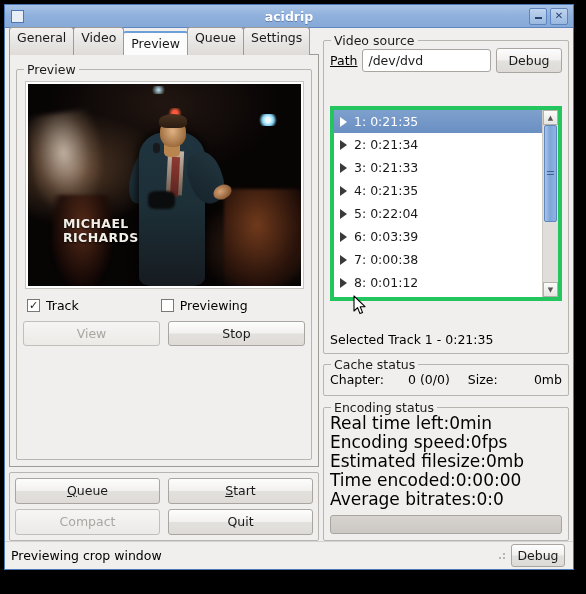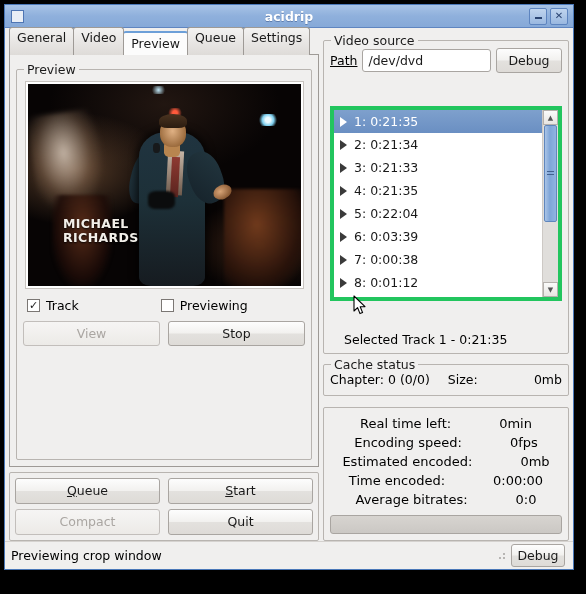--- a/index.html
+++ b/index.html
@@ -478,38 +478,37 @@
   }
   .thumb .grip {
     width: 7px;
     height: 5px;
     background:
       linear-gradient(to bottom, #42618f 0 1px, transparent 1px 3px, #42618f 3px 4px, transparent 4px 5px);
   }
 
   #selected-track {
     font-size: 12.5px;
-    margin: 3px 0 0 14px;
+    margin: 3px 0 0 0;
   }
 
   #cache-frame { margin-top: 10px; }
   #encode-frame { margin-top: 11px; flex: 0 0 auto; }
   .kv {
     display: flex;
-    justify-content: center;
-    font-size: 13px;
+    justify-content: flex-start;
+    font-size: 17px;
     line-height: 19px;
-    gap: 48px;
   }
   .cache-line {
     display: flex;
     font-size: 12.5px;
     line-height: 18px;
   }
-  .cache-line .k { margin-right: 4px; }
+  .cache-line .k { margin-right: 24px; }
   .cache-line .v2 { margin-left: auto; }
   .cache-line .k2 { margin-left: 18px; margin-right: 6px; }
 
   .progressbar {
     height: 19px;
     margin-top: 6px;
     background: linear-gradient(to bottom, #d7d4d0, #cbc8c4);
     border: 1px solid #a9a5a1;
     border-radius: 3px;
     box-sizing: border-box;
@@ -735,30 +734,31 @@
           <div class="frame-title">Cache status</div>
           <div class="cache-line">
             <span class="k">Chapter:</span>
             <span>0 (0/0)</span>
             <span class="k2">Size:</span>
             <span class="v2">0mb</span>
           </div>
         </div>
 
         <div class="frame" id="encode-frame">
+          <div class="frame-title">Encoding status</div>
           <div class="kv">
             <span>Real time left:</span>
             <span>0min</span>
           </div>
           <div class="kv">
             <span>Encoding speed:</span>
             <span>0fps</span>
           </div>
           <div class="kv">
-            <span>Estimated encoded:</span>
+            <span>Estimated filesize:</span>
             <span>0mb</span>
           </div>
           <div class="kv">
             <span>Time encoded:</span>
             <span>0:00:00</span>
           </div>
           <div class="kv">
             <span>Average bitrates:</span>
             <span>0:0</span>
           </div>

